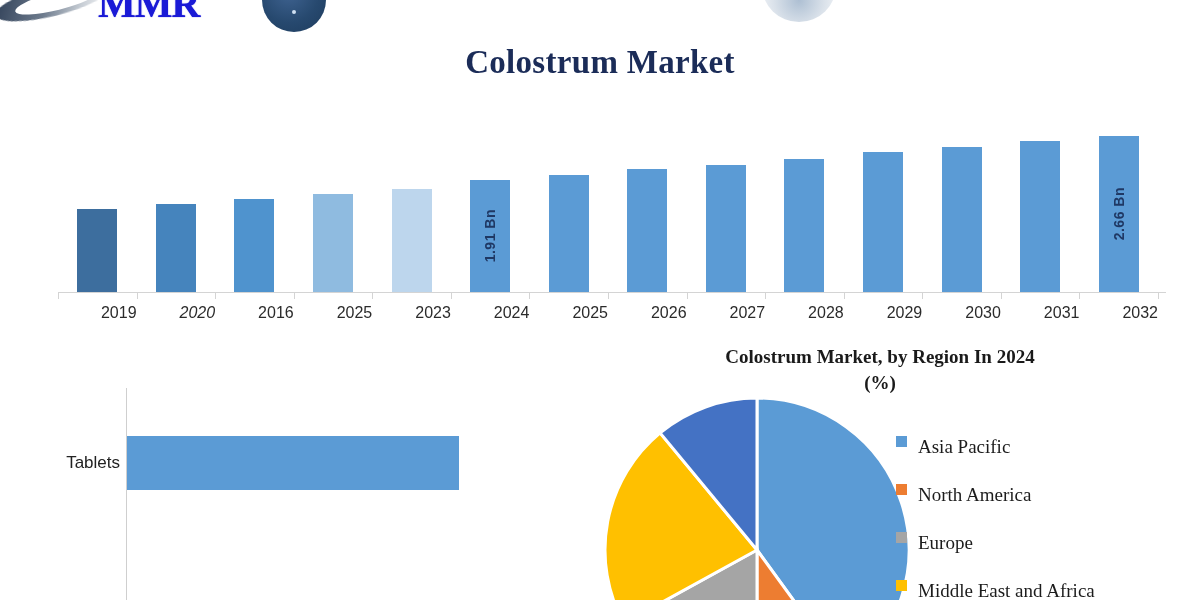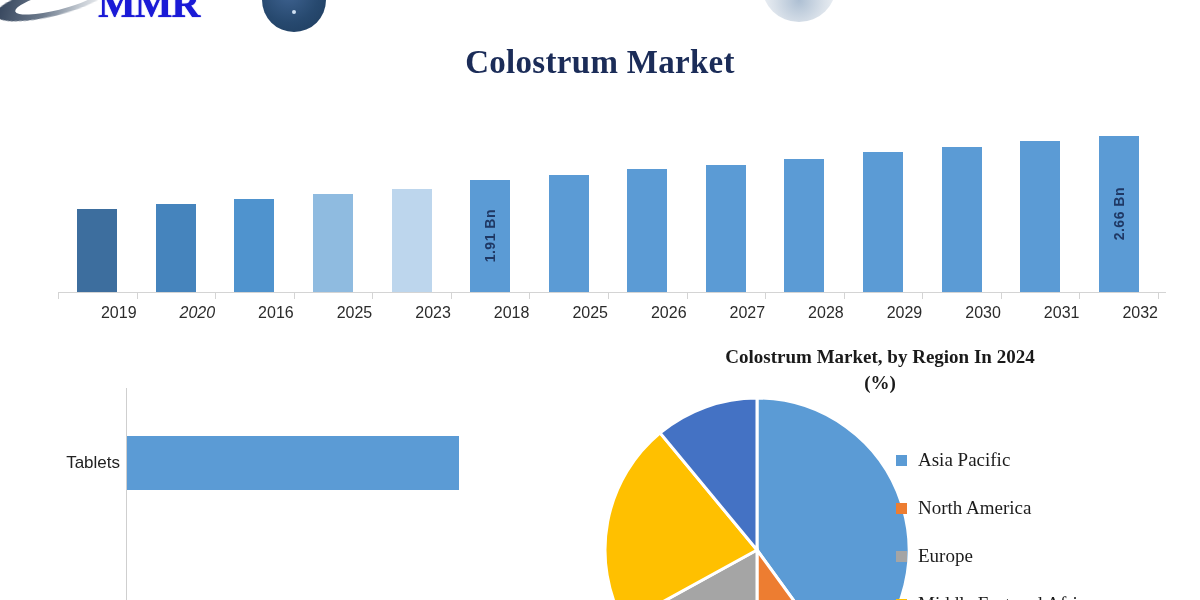--- a/index.html
+++ b/index.html
@@ -163,21 +163,21 @@
   }
   #pie-wrap {
     position:absolute; left:5px; top:58px;
     width:304px; height:304px;
   }
   #pie-legend {
     position:absolute; left:296px; top:96px;
     width:300px;
   }
   .legend-row {
-    display:flex; align-items:center;
+    display:flex; align-items:flex-start;
     height:48px;
   }
   .legend-swatch {
     width:11px; height:11px; margin-right:11px; flex:0 0 auto;
   }
   .legend-label {
     font-size:19px; color:#1c1c1c;
     white-space:nowrap;
   }
 </style>
@@ -256,21 +256,21 @@
 <div class="bar-xlabel" style="left: 58px; width: 78.5714px;">2019</div>
     <div class="bar-tick" style="left: 58px;"></div>
     <div class="bar-xlabel" style="left: 136.571px; width: 78.5714px; font-style: italic;">2020</div>
     <div class="bar-tick" style="left: 136.571px;"></div>
     <div class="bar-xlabel" style="left: 215.143px; width: 78.5714px;">2016</div>
     <div class="bar-tick" style="left: 215.143px;"></div>
     <div class="bar-xlabel" style="left: 293.714px; width: 78.5714px;">2025</div>
     <div class="bar-tick" style="left: 293.714px;"></div>
     <div class="bar-xlabel" style="left: 372.286px; width: 78.5714px;">2023</div>
     <div class="bar-tick" style="left: 372.286px;"></div>
-    <div class="bar-xlabel" style="left: 450.857px; width: 78.5714px;">2018</div>
+    <div class="bar-xlabel" style="left: 450.857px; width: 78.5714px;">2024</div>
     <div class="bar-tick" style="left: 450.857px;"></div>
     <div class="bar-xlabel" style="left: 529.429px; width: 78.5714px;">2025</div>
     <div class="bar-tick" style="left: 529.429px;"></div>
     <div class="bar-xlabel" style="left: 608px; width: 78.5714px;">2026</div>
     <div class="bar-tick" style="left: 608px;"></div>
     <div class="bar-xlabel" style="left: 686.571px; width: 78.5714px;">2027</div>
     <div class="bar-tick" style="left: 686.571px;"></div>
     <div class="bar-xlabel" style="left: 765.143px; width: 78.5714px;">2028</div>
     <div class="bar-tick" style="left: 765.143px;"></div>
     <div class="bar-xlabel" style="left: 843.714px; width: 78.5714px;">2029</div>

